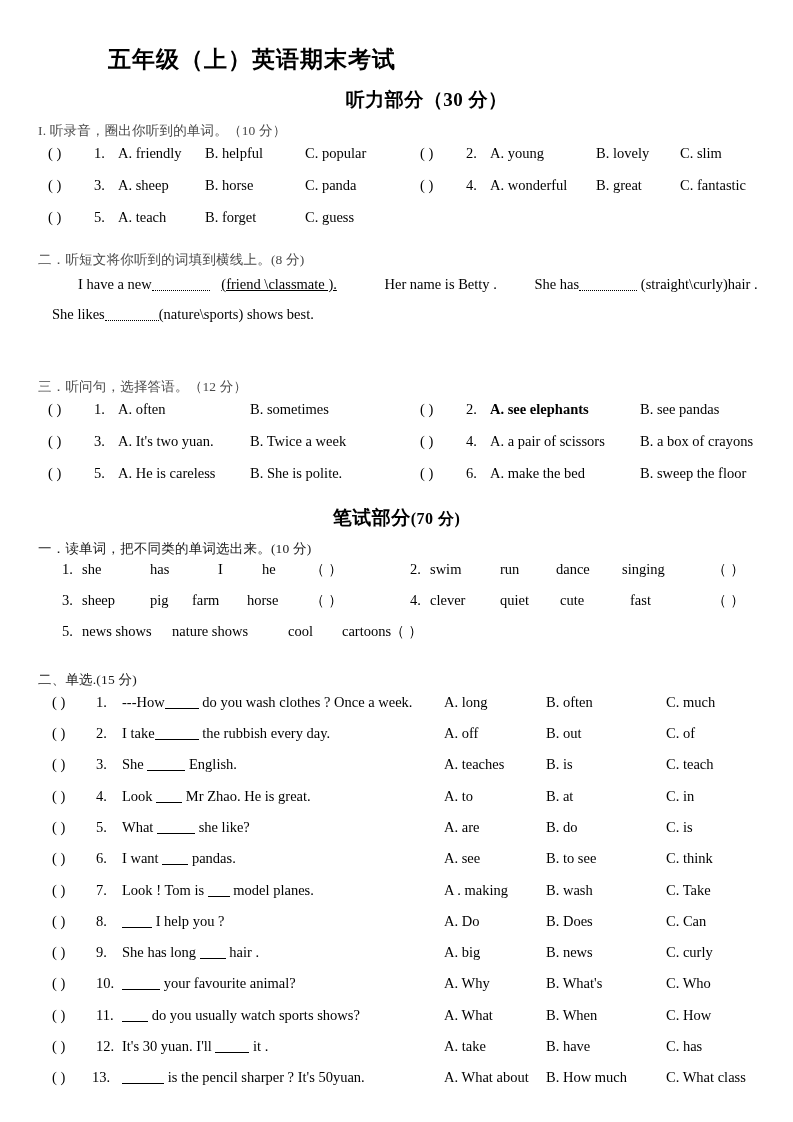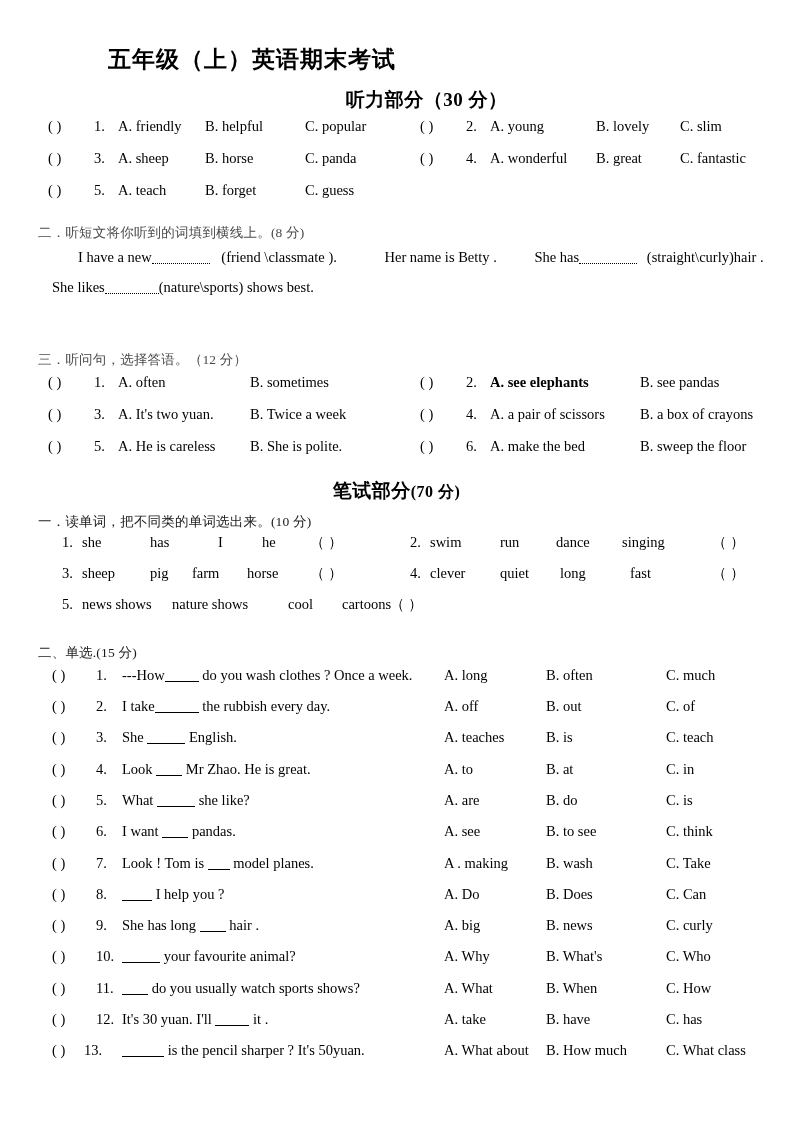--- a/index.html
+++ b/index.html
@@ -99,20 +99,21 @@
 </style>
 </head>
 <body>
 
 <div class="page">
 
   <div class="doc-title">五年级（上）英语期末考试</div>
 
   <div class="part-title">听力部分（30 分）</div>
 
+  <div class="sec-head">I. 听录音，圈出你听到的单词。（10 分）</div>
 
   <div class="block" id="listen1" style="height:96px;margin-top:6px;">
       <div class="row" style="height:32px;">
         <span class="cell paren" style="left:48px;">(        )</span>
         <span class="cell" style="left:94px;">1.</span>
         <span class="cell" style="left:118px;">A. friendly</span>
         <span class="cell" style="left:205px;">B. helpful</span>
         <span class="cell" style="left:305px;">C.   popular</span>
         <span class="cell paren" style="left:420px;">(        )</span>
         <span class="cell" style="left:466px;">2.</span>
@@ -140,24 +141,24 @@
         <span class="cell" style="left:305px;">C. guess</span>
       </div>
     </div>
 
   <div class="sec-head">二．听短文将你听到的词填到横线上。(8 分)</div>
 
   <div class="block" style="height:92px;margin-top:8px;">
     <div class="row" style="height:30px;">
       <span class="cell" style="left:78px;">
         <span>I have a new</span><span class="dotline"></span>
-        <span style="margin-left:8px;">(friend \classmate ).</span>
+        <span style="margin-left:8px;text-decoration:underline;">(friend \classmate ).</span>
         <span style="margin-left:44px;">Her name is Betty .</span>
         <span style="margin-left:34px;">She has</span><span class="dotline"></span>
-        <span style="margin-left:6px;">(straight\curly)hair .</span>
+        <span style="">(straight\curly)hair .</span>
       </span>
     </div>
     <div class="row" style="height:30px;">
       <span class="cell" style="left:52px;">
         <span>She likes</span><span class="dotline" style="width:54px;"></span><span>(nature\sports) shows best.</span>
       </span>
     </div>
   </div>
 
   <div class="sec-head">三．听问句，选择答语。（12 分）</div>
@@ -219,21 +220,21 @@
       <div class="row" style="height:31px;">
         <span class="cell" style="left:62px;">3.</span>
         <span class="cell" style="left:82px;">sheep</span>
         <span class="cell" style="left:150px;">pig</span>
         <span class="cell" style="left:192px;">farm</span>
         <span class="cell" style="left:247px;">horse</span>
         <span class="cell" style="left:310px;">（        ）</span>
         <span class="cell" style="left:410px;">4.</span>
         <span class="cell" style="left:430px;">clever</span>
         <span class="cell" style="left:500px;">quiet</span>
-        <span class="cell" style="left:560px;">long</span>
+        <span class="cell" style="left:560px;">cute</span>
         <span class="cell" style="left:630px;">fast</span>
         <span class="cell" style="left:712px;">（        ）</span>
       </div>
       <div class="row" style="height:31px;">
         <span class="cell" style="left:62px;">5.</span>
         <span class="cell" style="left:82px;">news shows</span>
         <span class="cell" style="left:172px;">nature shows</span>
         <span class="cell" style="left:288px;">cool</span>
         <span class="cell" style="left:342px;">cartoons</span>
         <span class="cell" style="left:390px;">（        ）</span>
@@ -334,21 +335,21 @@
       <div class="row" style="height:31.3px;">
         <span class="cell paren" style="left:52px;">(        )</span>
         <span class="cell" style="left:96px;">12.</span>
         <span class="cell" style="left:122px;">It's 30 yuan. I'll <span class="uline" style="width:34px;"></span> it .</span>
         <span class="cell" style="left:444px;">A. take</span>
         <span class="cell" style="left:546px;">B. have</span>
         <span class="cell" style="left:666px;">C. has</span>
       </div>
       <div class="row" style="height:31.3px;">
         <span class="cell paren" style="left:52px;">(        )</span>
-        <span class="cell" style="left:84px;">13.</span>
+        <span class="cell" style="left:92px;">13.</span>
         <span class="cell" style="left:122px;"><span class="uline" style="width:42px;"></span> is the pencil sharper ? It's 50yuan.</span>
         <span class="cell" style="left:444px;">A. What about</span>
         <span class="cell" style="left:546px;">B. How much</span>
         <span class="cell" style="left:666px;">C. What class</span>
       </div>
     </div>
 
 </div>
 
 </body></html>

